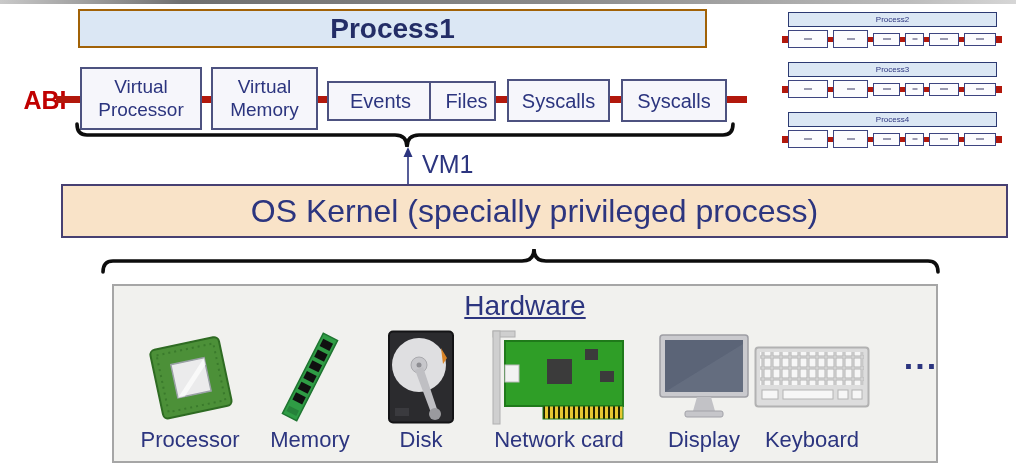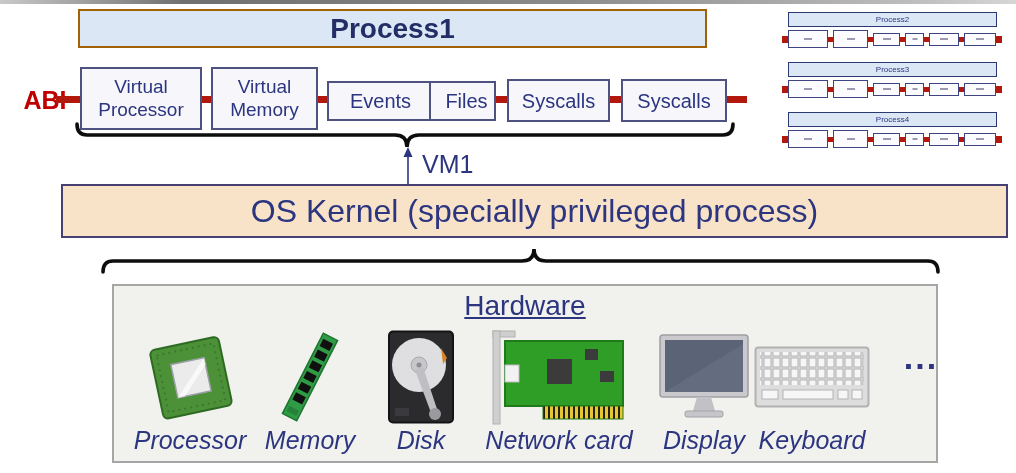--- a/index.html
+++ b/index.html
@@ -44,21 +44,21 @@
     display:flex;align-items:center;justify-content:center;
     color:#2c357f;font-size:32px;}
   
   .hw-box{position:absolute;left:112px;top:284px;width:826px;height:179px;
     background:#f1f1ee;border:2px solid #a6a6a6;box-sizing:border-box;}
   .hw-title{position:absolute;left:0;top:4px;width:100%;text-align:center;
     color:#2c357f;font-size:28px;text-decoration:underline;}
   .hw-item{position:absolute;top:42px;display:flex;flex-direction:column;align-items:center;}
   .icon-slot{height:98px;display:flex;align-items:center;justify-content:center;}
   .hw-label{height:28px;display:flex;align-items:center;justify-content:center;
-    color:#2c357f;font-size:25px;white-space:nowrap;font-style:italic;}
+    color:#2c357f;font-size:22px;white-space:nowrap;}
   .hwi0{left:6px;  width:140px;}
   .hwi1{left:146px;width:100px;}
   .hwi2{left:252px;width:110px;}
   .hwi3{left:364px;width:162px;}
   .hwi4{left:534px;width:112px;}
   .hwi5{left:632px;width:132px;}
   .hw-more{position:absolute;left:784px;top:52px;width:46px;text-align:center;
     color:#2c357f;font-size:34px;font-weight:bold;letter-spacing:2px;}
   
   .minis{position:absolute;left:782px;top:12px;width:222px;}

